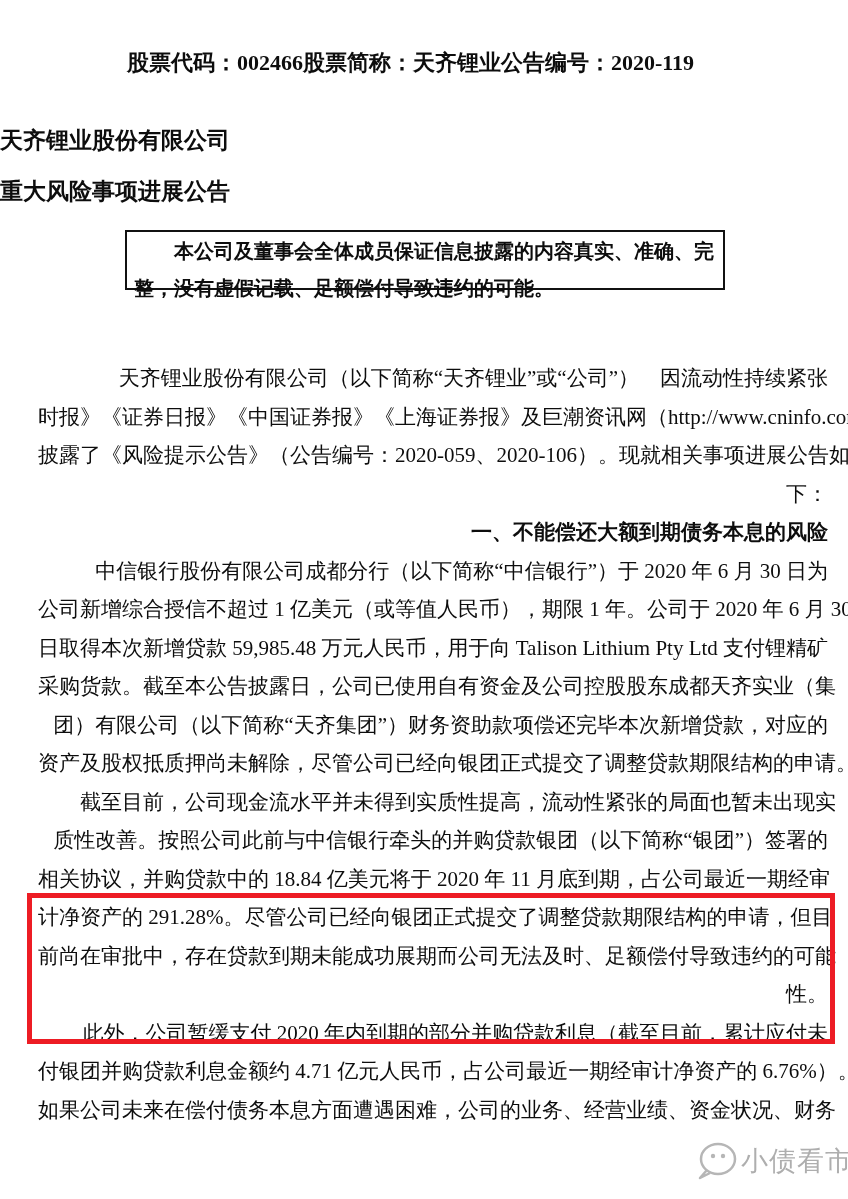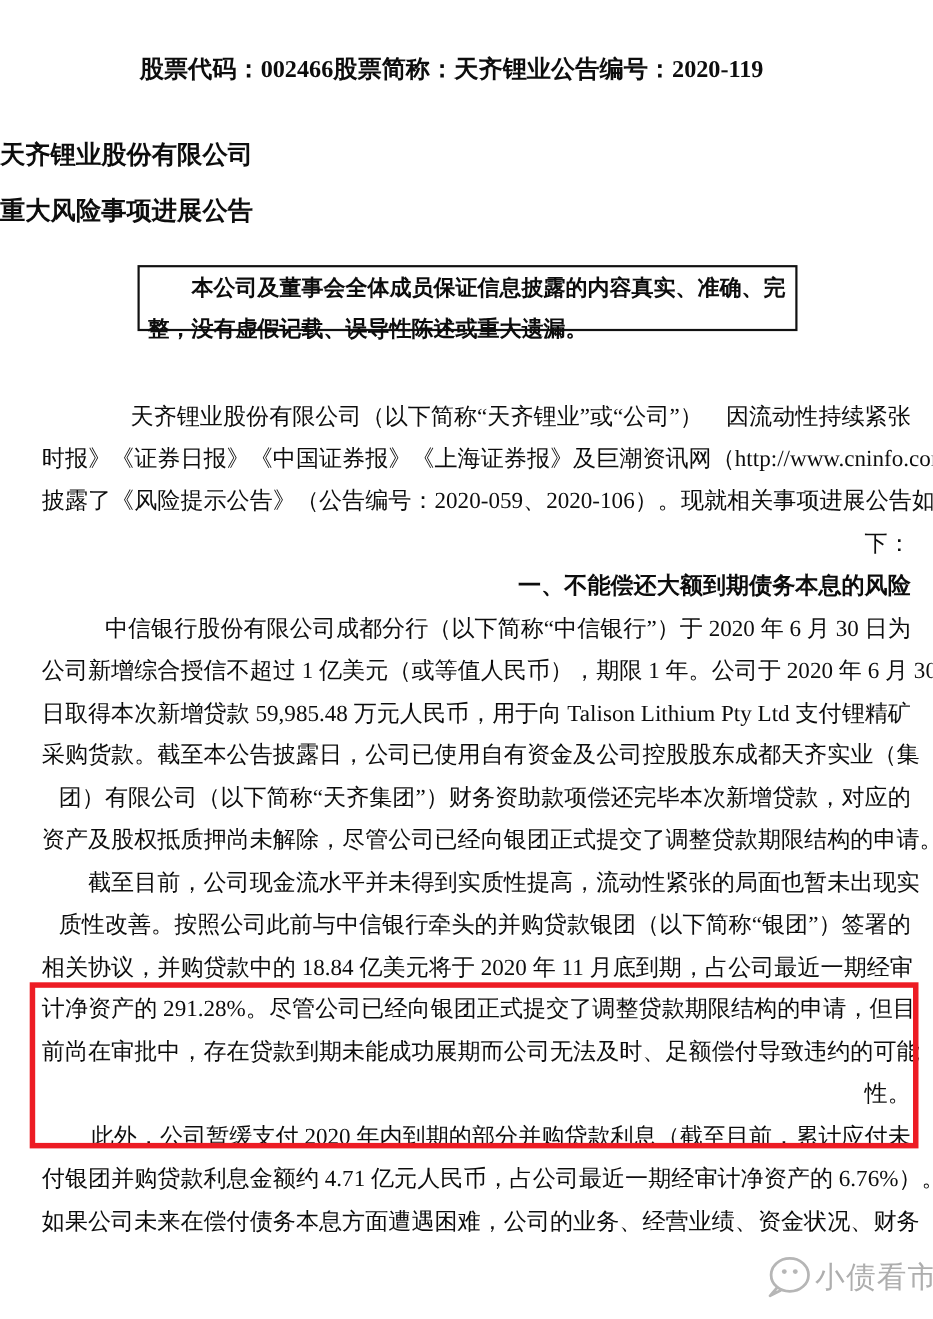--- a/index.html
+++ b/index.html
@@ -20,21 +20,21 @@
   
   .doc-title{
     position:absolute;left:0;width:100%;
     font-size:23px;font-weight:bold;
     line-height:30px;white-space:pre;
   }
   .doc-title.t1{top:126px;}
   .doc-title.t2{top:177px;}
   
   .disclaimer-box{
-    position:absolute;left:125px;top:241px;width:600px;height:60px;
+    position:absolute;left:125px;top:230px;width:600px;height:60px;
     box-sizing:border-box;border:2px solid #111111;
     padding:1px 7px;
   }
   .disclaimer-box .dline{
     font-size:20px;font-weight:bold;line-height:36.5px;
     white-space:pre;overflow:hidden;
   }
   .disclaimer-box .dline.first{text-indent:40px;}
   
   .body-flow{
@@ -73,21 +73,21 @@
     <span>股票代码：002466</span>
     <span>股票简称：天齐锂业</span>
     <span>公告编号：2020-119</span>
   </div>
 
   <div class="doc-title t1">天齐锂业股份有限公司</div>
   <div class="doc-title t2">重大风险事项进展公告</div>
 
   <div class="disclaimer-box">
     <div class="dline first">本公司及董事会全体成员保证信息披露的内容真实、准确、完</div>
-    <div class="dline">整，没有虚假记载、误导性陈述或重大遗漏。</div>
+    <div class="dline">整，没有虚假记载、足额偿付导致违约的可能。</div>
   </div>
 
   <div class="body-flow" id="body-flow">
       <div class="line indent">天齐锂业股份有限公司（以下简称“天齐锂业”或“公司”）　因流动性持续紧张</div>
       <div class="line">时报》《证券日报》《中国证券报》《上海证券报》及巨潮资讯网（http://www.cninfo.com.cn）</div>
       <div class="line">披露了《风险提示公告》（公告编号：2020-059、2020-106）。现就相关事项进展公告如</div>
       <div class="line">下：</div>
       <div class="line head indent">一、不能偿还大额到期债务本息的风险</div>
       <div class="line indent">中信银行股份有限公司成都分行（以下简称“中信银行”）于 2020 年 6 月 30 日为</div>
       <div class="line">公司新增综合授信不超过 1 亿美元（或等值人民币），期限 1 年。公司于 2020 年 6 月 30</div>

